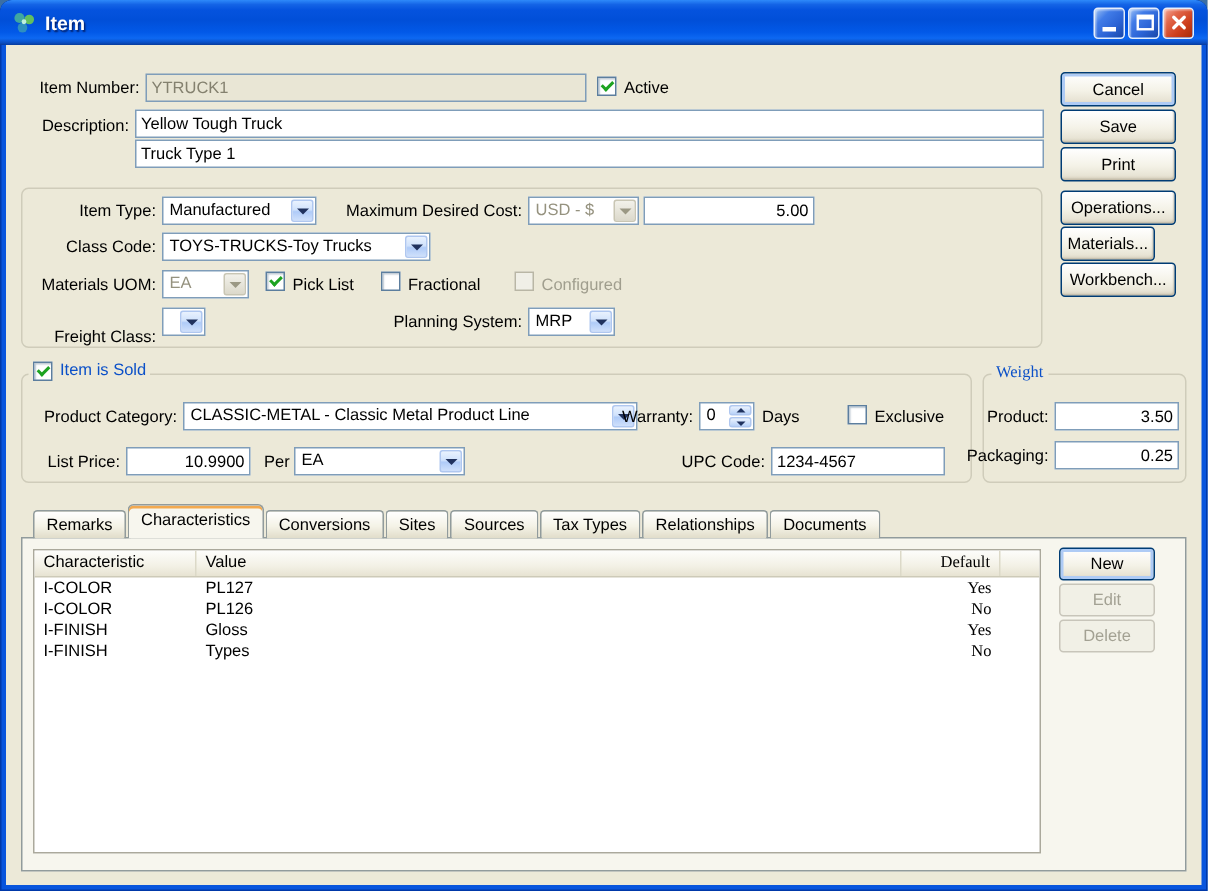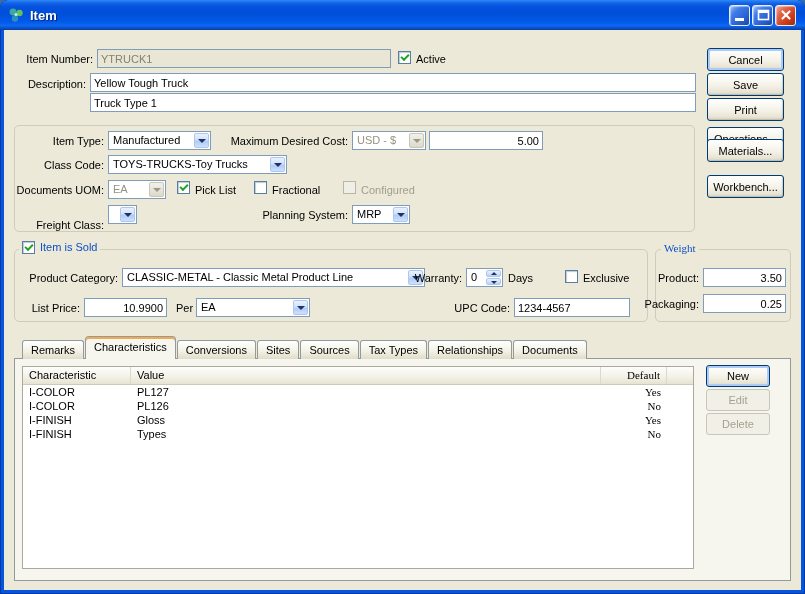--- a/index.html
+++ b/index.html
@@ -134,21 +134,21 @@
     <div class="lbl" style="left:412px;top:22px;">Active</div>
 
     <div class="lbl r" style="left:2px;top:47px;width:80px;">Description:</div>
     <input class="tfield" style="left: 86px; top: 43px; width: 606px; height: 19px;" value="Yellow Tough Truck">
     <input class="tfield" style="left: 86px; top: 63px; width: 606px; height: 19px;" value="Truck Type 1">
 
     <div class="btn def" style="left:703px;top:18px;width:77px;height:23px;">Cancel</div>
     <div class="btn" style="left:703px;top:43px;width:77px;height:23px;">Save</div>
     <div class="btn" style="left:703px;top:68px;width:77px;height:23px;">Print</div>
     <div class="btn" style="left:703px;top:97px;width:77px;height:23px;">Operations...</div>
-    <div class="btn" style="left:703px;top:109px;width:77px;height:23px;">Materials...</div>
+    <div class="btn" style="left:703px;top:121px;width:63px;height:23px;">Materials...</div>
     <div class="btn" style="left:703px;top:145px;width:77px;height:23px;">Workbench...</div>
 
     <div class="grp" style="left:10px;top:95px;width:681px;height:107px;"></div>
 
     <div class="lbl r" style="left:14px;top:104px;width:86px;">Item Type:</div>
     <div class="combo" style="left:104px;top:101px;width:103px;height:19px;">
       <span class="ctext">Manufactured</span>
       <span class="cbtn"></span>
     </div>
     <div class="lbl r" style="left:218px;top:104px;width:126px;">Maximum Desired Cost:</div>
@@ -157,21 +157,21 @@
       <span class="cbtn"></span>
     </div>
     <input class="tfield num" style="left: 425px; top: 101px; width: 114px; height: 19px;" value="5.00">
 
     <div class="lbl r" style="left:14px;top:128px;width:86px;">Class Code:</div>
     <div class="combo" style="left:104px;top:125px;width:179px;height:19px;">
       <span class="ctext">TOYS-TRUCKS-Toy Trucks</span>
       <span class="cbtn"></span>
     </div>
 
-    <div class="lbl r" style="left:4px;top:153px;width:96px;">Documents UOM:</div>
+    <div class="lbl r" style="left:4px;top:153px;width:96px;">Materials UOM:</div>
     <div class="combo dis" style="left:104px;top:150px;width:58px;height:19px;">
       <span class="ctext">EA</span>
       <span class="cbtn"></span>
     </div>
     <span class="xp-check checked" style="left:173px;top:151px;"></span>
     <div class="lbl" style="left:191px;top:153px;">Pick List</div>
     <span class="xp-check" style="left:250px;top:151px;"></span>
     <div class="lbl" style="left:268px;top:153px;">Fractional</div>
     <span class="xp-check dis" style="left:339px;top:151px;"></span>
     <div class="lbl dis" style="left:357px;top:153px;">Configured</div>

